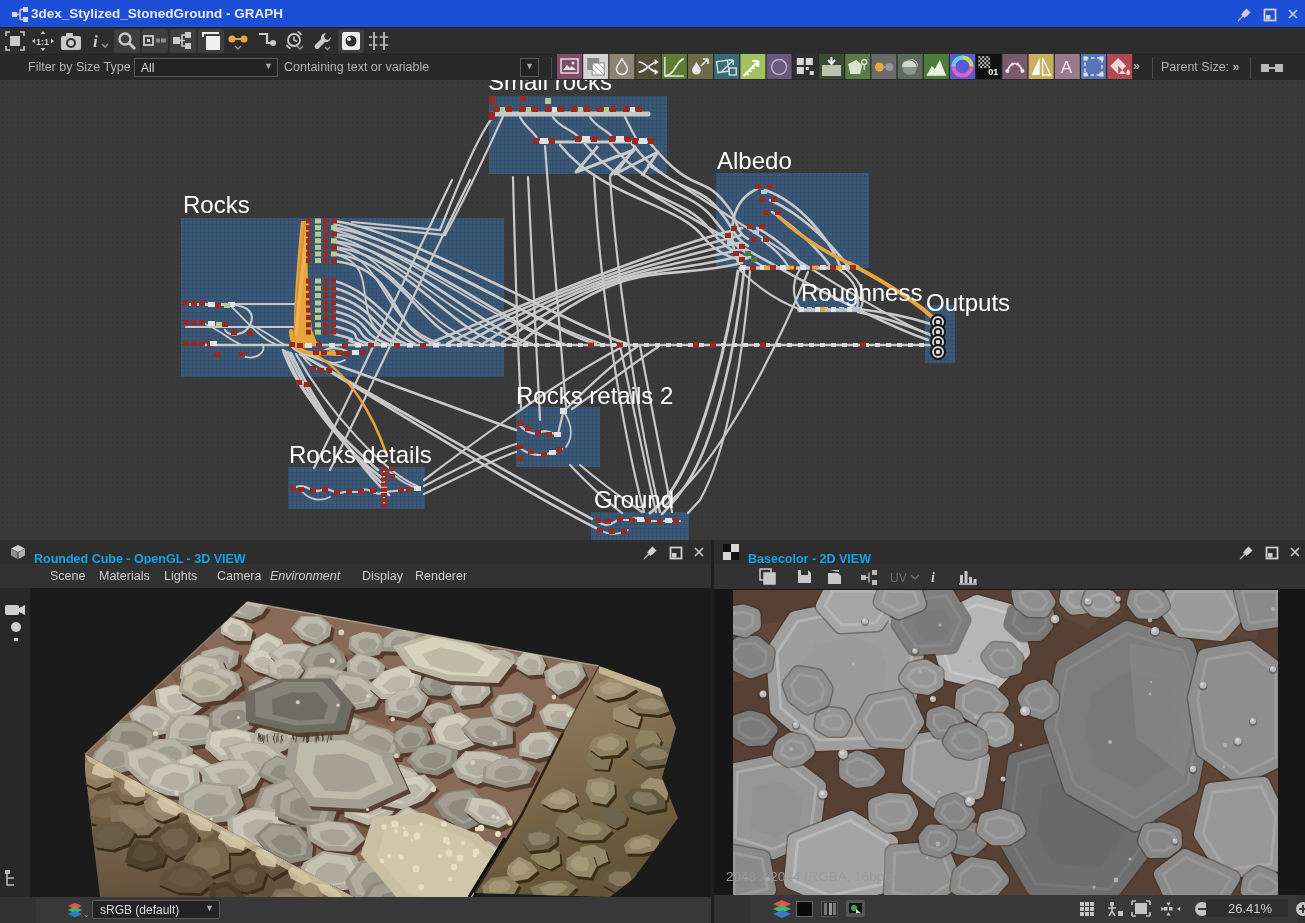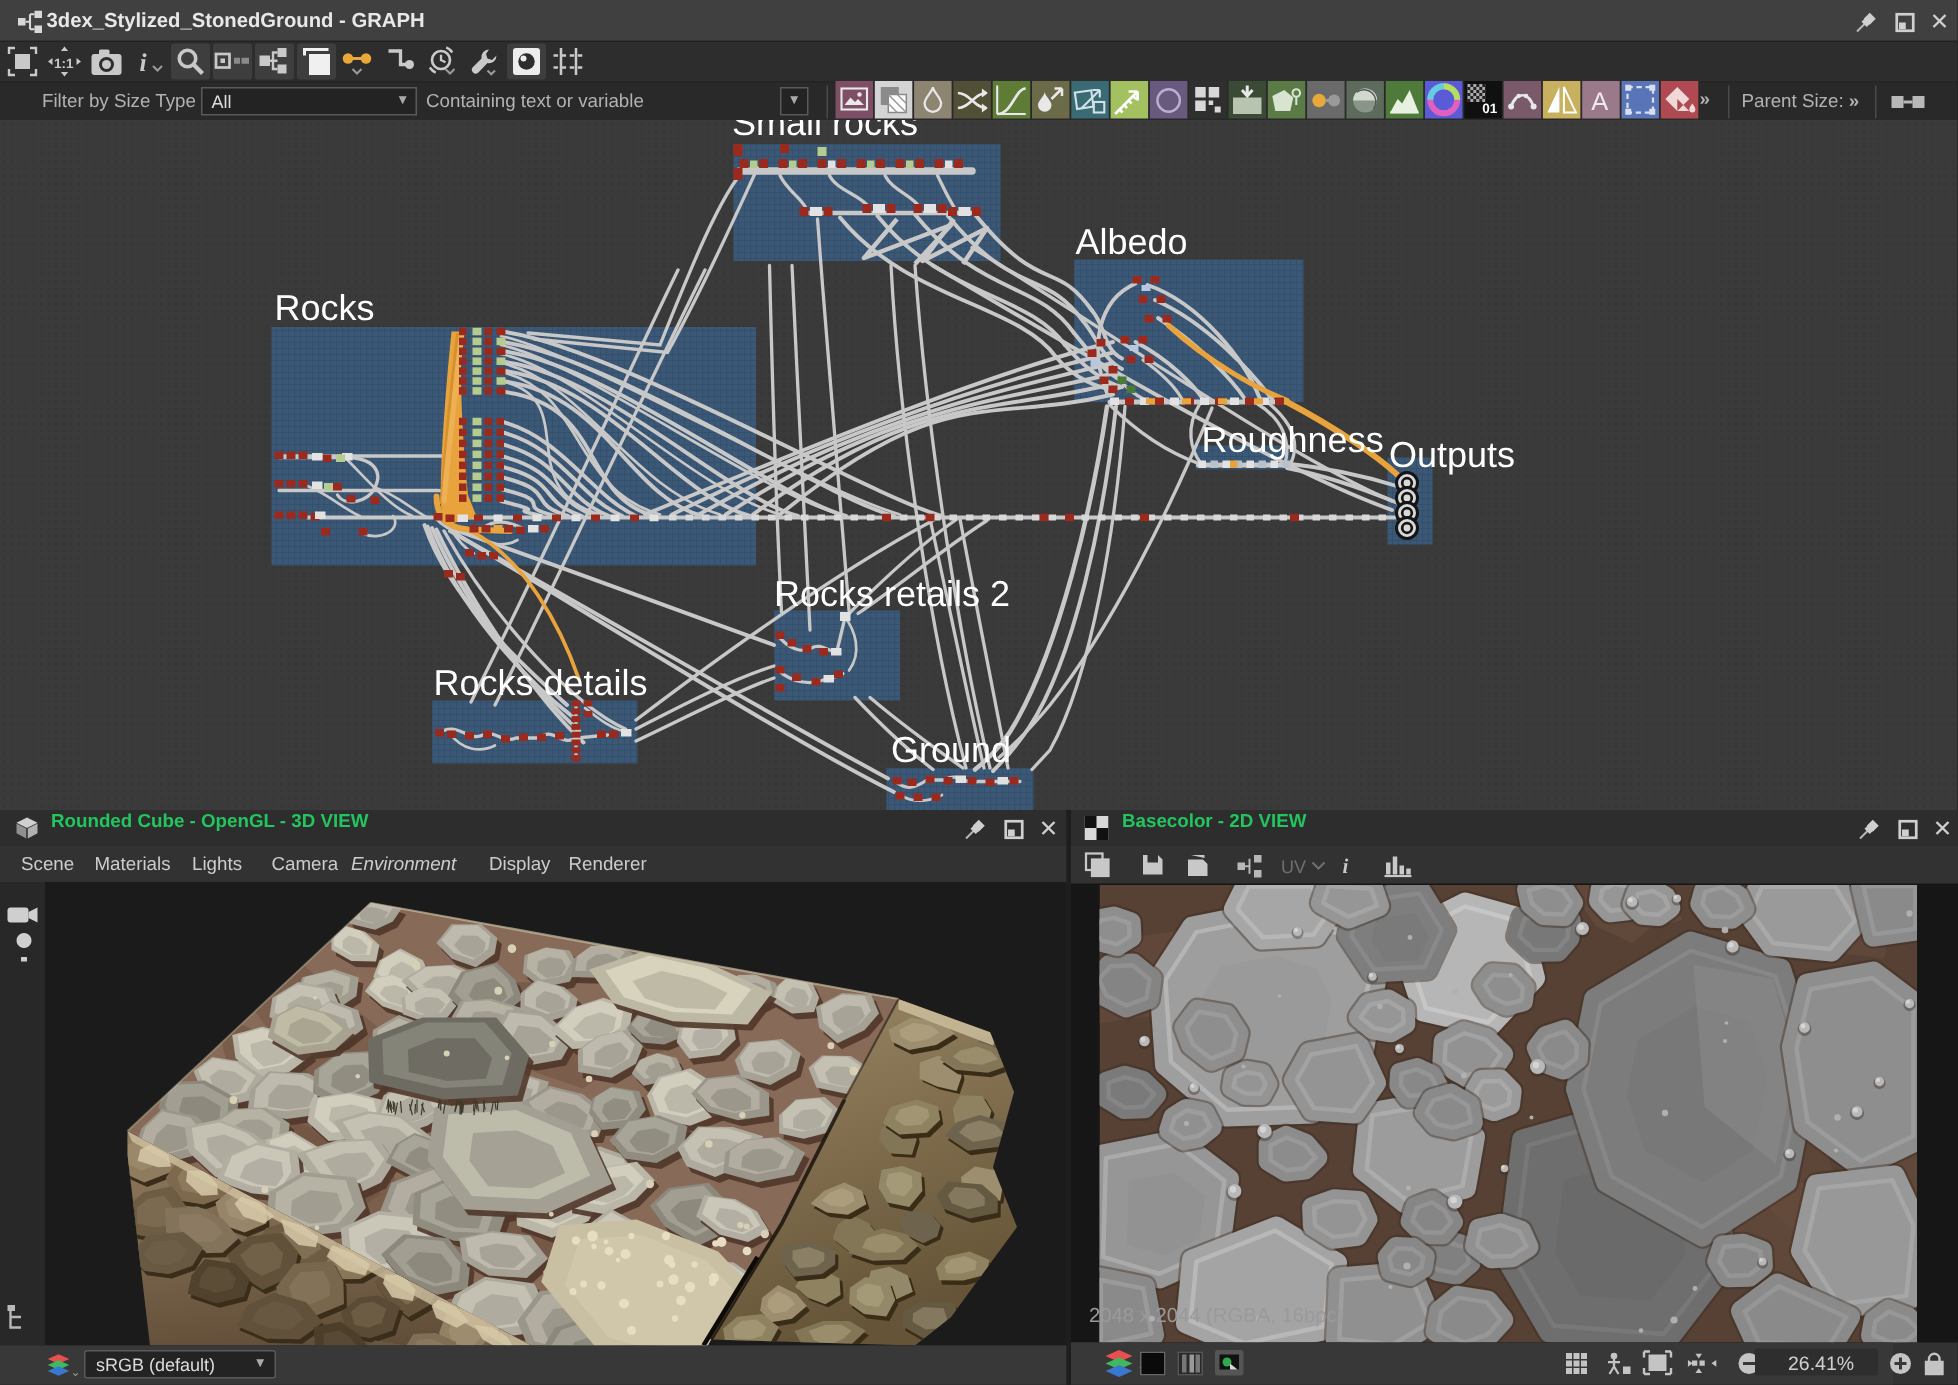--- a/index.html
+++ b/index.html
@@ -2,31 +2,31 @@
 <html><head>
 <meta charset="utf-8">
 <style>
 * { margin:0; padding:0; box-sizing:border-box; -webkit-font-smoothing:antialiased; }
 html,body { width:1305px; height:923px; overflow:hidden; background:#1e1e1e;
   font-family:"Liberation Sans", sans-serif; }
 .abs { position:absolute; }
 #root { position:absolute; left:0; top:0; width:1305px; height:923px; }
 
 
-#titlebar { left:0; top:0; width:1305px; height:28px; background:#404040; border-bottom:1px solid #222;}
+#titlebar { left:0; top:0; width:1305px; height:28px; background:#1d4ed8; border-bottom:1px solid #222;}
 #titlebar .title { position:absolute; left:30px; top:6px; color:#e8e8e8; font-size:13.5px; font-weight:bold; letter-spacing:0px;}
 #toolbar { left:0; top:28px; width:1305px; height:26px; background:#2d2d2d; }
 #filterbar { left:0; top:54px; width:1305px; height:26px; background:#292929; border-top:1px solid #242424;}
 .graytext { color:#b2b2b2; font-size:12.5px; }
 .combo { position:absolute; background:#232323; border:1px solid #5a5a5a; color:#dcdcdc; font-size:12px;text-align:center; }
 
 
 .phead { position:absolute; height:24px; background:#2d2d2d; }
-.phead .t { position:absolute; top:0; color:#22c55e; font-size:12.5px; font-weight:bold; }
-.pbar { position:absolute; background:#323232; }
+.phead .t { position:absolute; top:12px; color:#0ea5e9; font-size:12.5px; font-weight:bold; }
+.pbar { position:absolute; background:#323232;margin-left:36px; }
 #view3d { left:0; top:540px; width:711px; height:383px; background:#323232;}
 #view2d { left:714px; top:540px; width:591px; height:383px; background:#323232;}
 .menuitem { color:#cccccc; font-size:12.5px; position:absolute; top:5px;}
 </style>
 </head>
 <body>
 <div id="root">
 
   <div class="abs" id="titlebar">
     <svg class="abs" style="left:12px;top:7px" width="18" height="15" viewBox="0 0 18 15">

